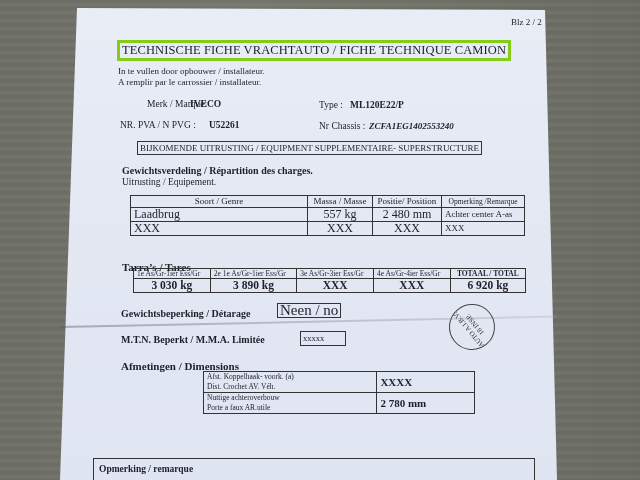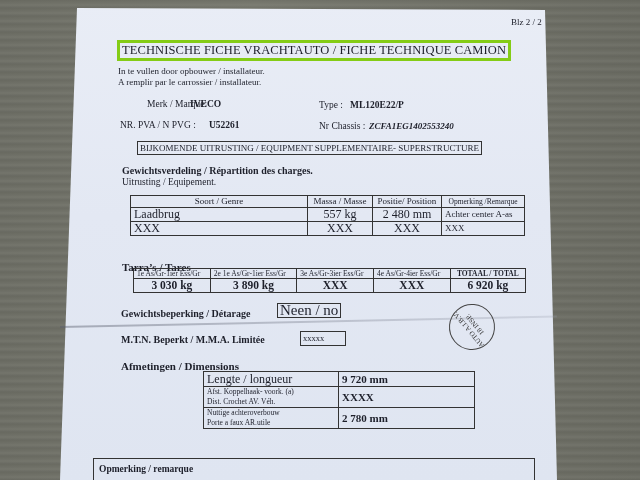--- a/index.html
+++ b/index.html
@@ -112,24 +112,20 @@
 <div class="abs smallbox" style="left:277px;top:303px;">Neen / no</div>
 
 <div class="abs h2" style="left:121px;top:334px;">M.T.N. Beperkt / M.M.A. Limitée</div>
 <div class="abs smallbox" style="left:300px;top:331px;width:40px;font-size:8.5px;">xxxxx</div>
 
 <div class="stamp">AUTO A.I.B.V. 18 INSP.</div>
 
 <div class="abs h2" style="left:121px;top:360px;font-size:11px;">Afmetingen / Dimensions</div>
 <table class="t3" style="left:203px;top:371px;width:272px;">
   <tbody>
-      <tr>
-    <td style="width:128px"><span class="big">Lengte / longueur</span></td>
-    <td class="v">9 720 mm</td>
-  </tr>
   <tr>
     <td class="lab">
           <div>Afst. Koppelhaak- voork. (a)</div>
           <div>Dist. Crochet AV. Véh.</div>
         </td>
     <td class="v">XXXX</td>
   </tr>
   <tr>
     <td class="lab">
           <div>Nuttige achteroverbouw</div>

